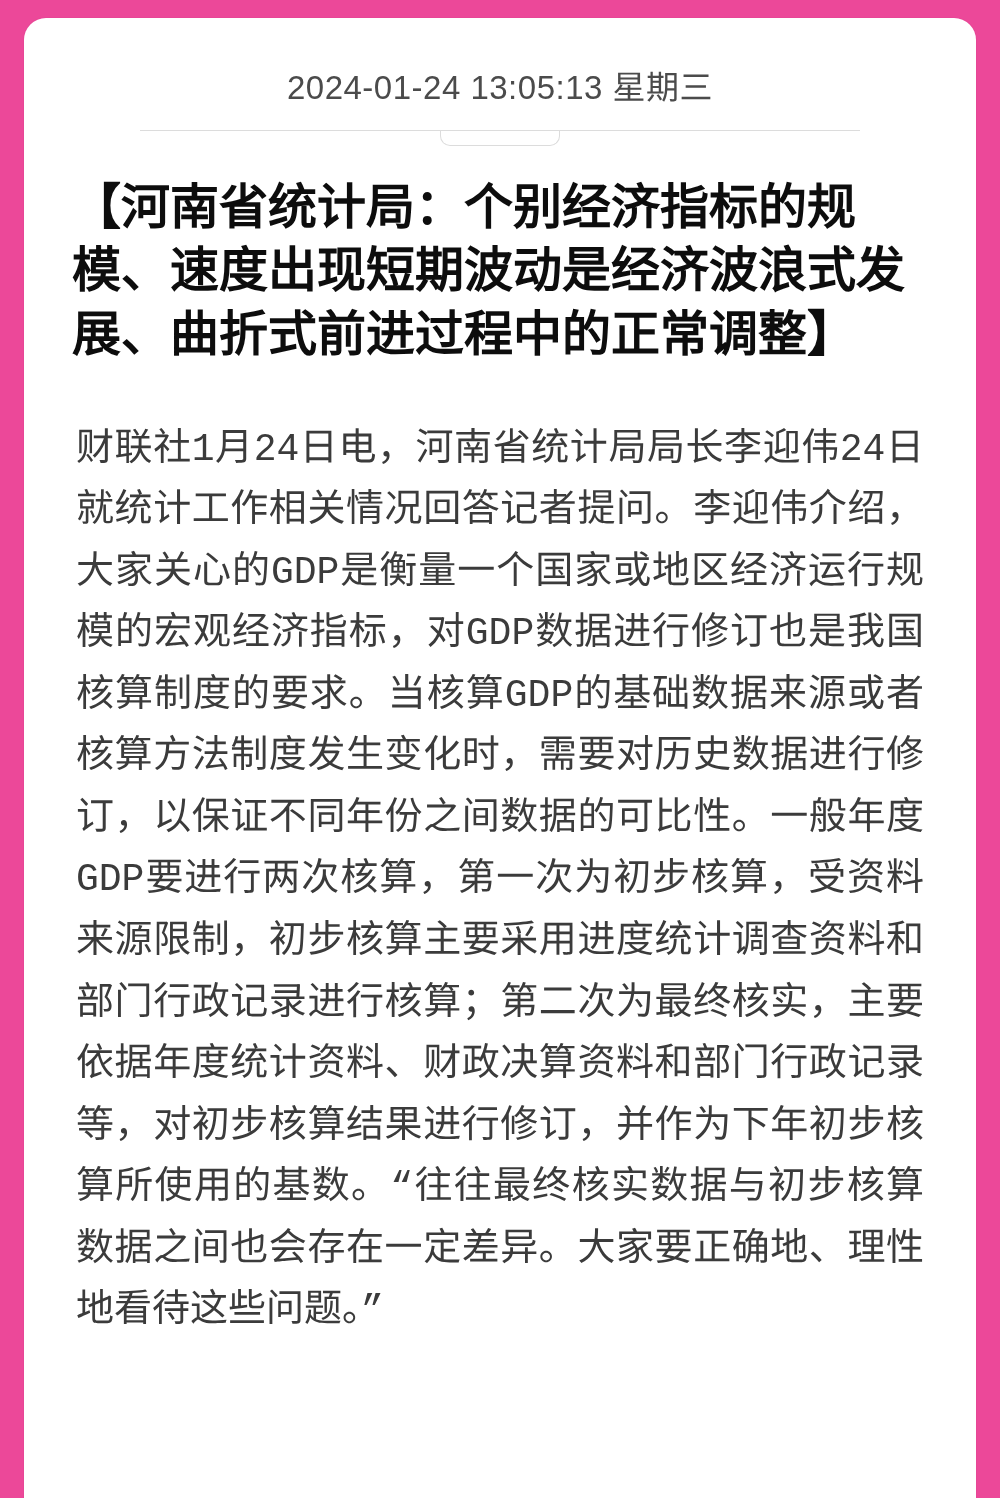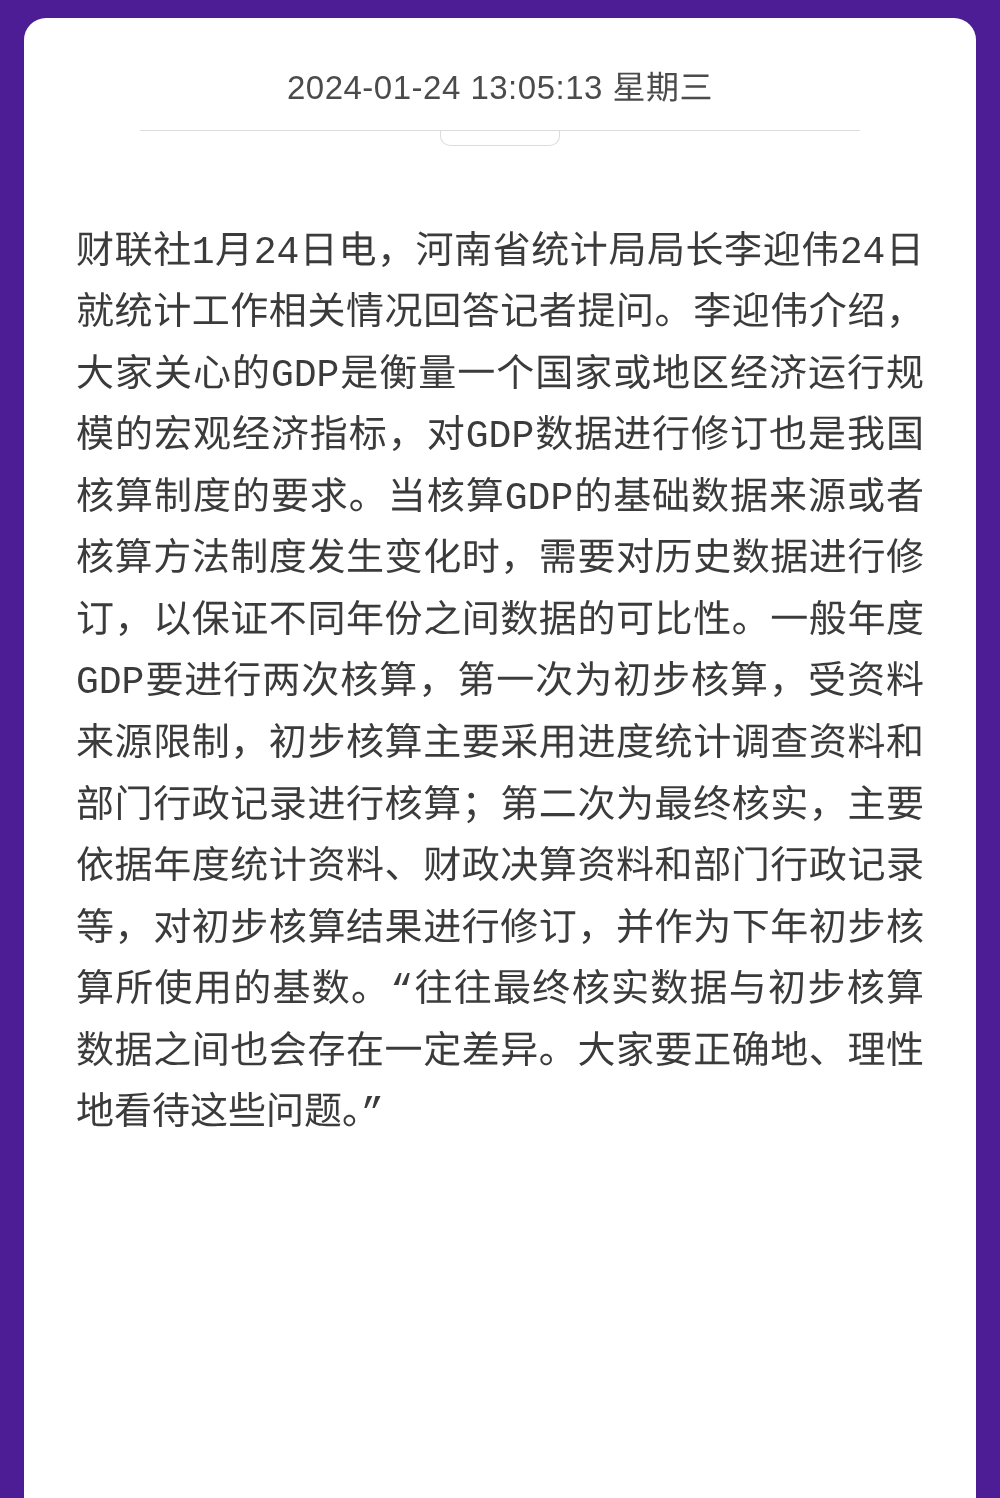--- a/index.html
+++ b/index.html
@@ -11,21 +11,21 @@
     width: 1000px;
     height: 1498px;
     overflow: hidden;
     font-family: "Liberation Sans", "DejaVu Sans", sans-serif;
   }
 
   .page {
     position: relative;
     width: 1000px;
     height: 1498px;
-    background: #4c1d95;
+    background: #ec4899;
     box-sizing: border-box;
   }
 
   .card {
     position: absolute;
     left: 24px;
     top: 18px;
     width: 952px;
     min-height: 1480px;
     background: #ffffff;
@@ -115,19 +115,20 @@
 
     <div class="timestamp-wrap">
       <div class="timestamp">2024-01-24 13:05:13 星期三</div>
     </div>
 
     <div class="divider-wrap">
       <div class="divider"></div>
       <div class="divider-notch"></div>
     </div>
 
+    <h1 class="headline">【河南省统计局：个别经济指标的规模、速度出现短期波动是经济波浪式发展、曲折式前进过程中的正常调整】</h1>
 
     <div class="body-text">
       <p>财联社1月24日电，河南省统计局局长李迎伟24日就统计工作相关情况回答记者提问。李迎伟介绍，大家关心的GDP是衡量一个国家或地区经济运行规模的宏观经济指标，对GDP数据进行修订也是我国核算制度的要求。当核算GDP的基础数据来源或者核算方法制度发生变化时，需要对历史数据进行修订，以保证不同年份之间数据的可比性。一般年度GDP要进行两次核算，第一次为初步核算，受资料来源限制，初步核算主要采用进度统计调查资料和部门行政记录进行核算；第二次为最终核实，主要依据年度统计资料、财政决算资料和部门行政记录等，对初步核算结果进行修订，并作为下年初步核算所使用的基数。“往往最终核实数据与初步核算数据之间也会存在一定差异。大家要正确地、理性地看待这些问题。”</p>
     </div>
 
   </div>
 </div>
 
 </body></html>

